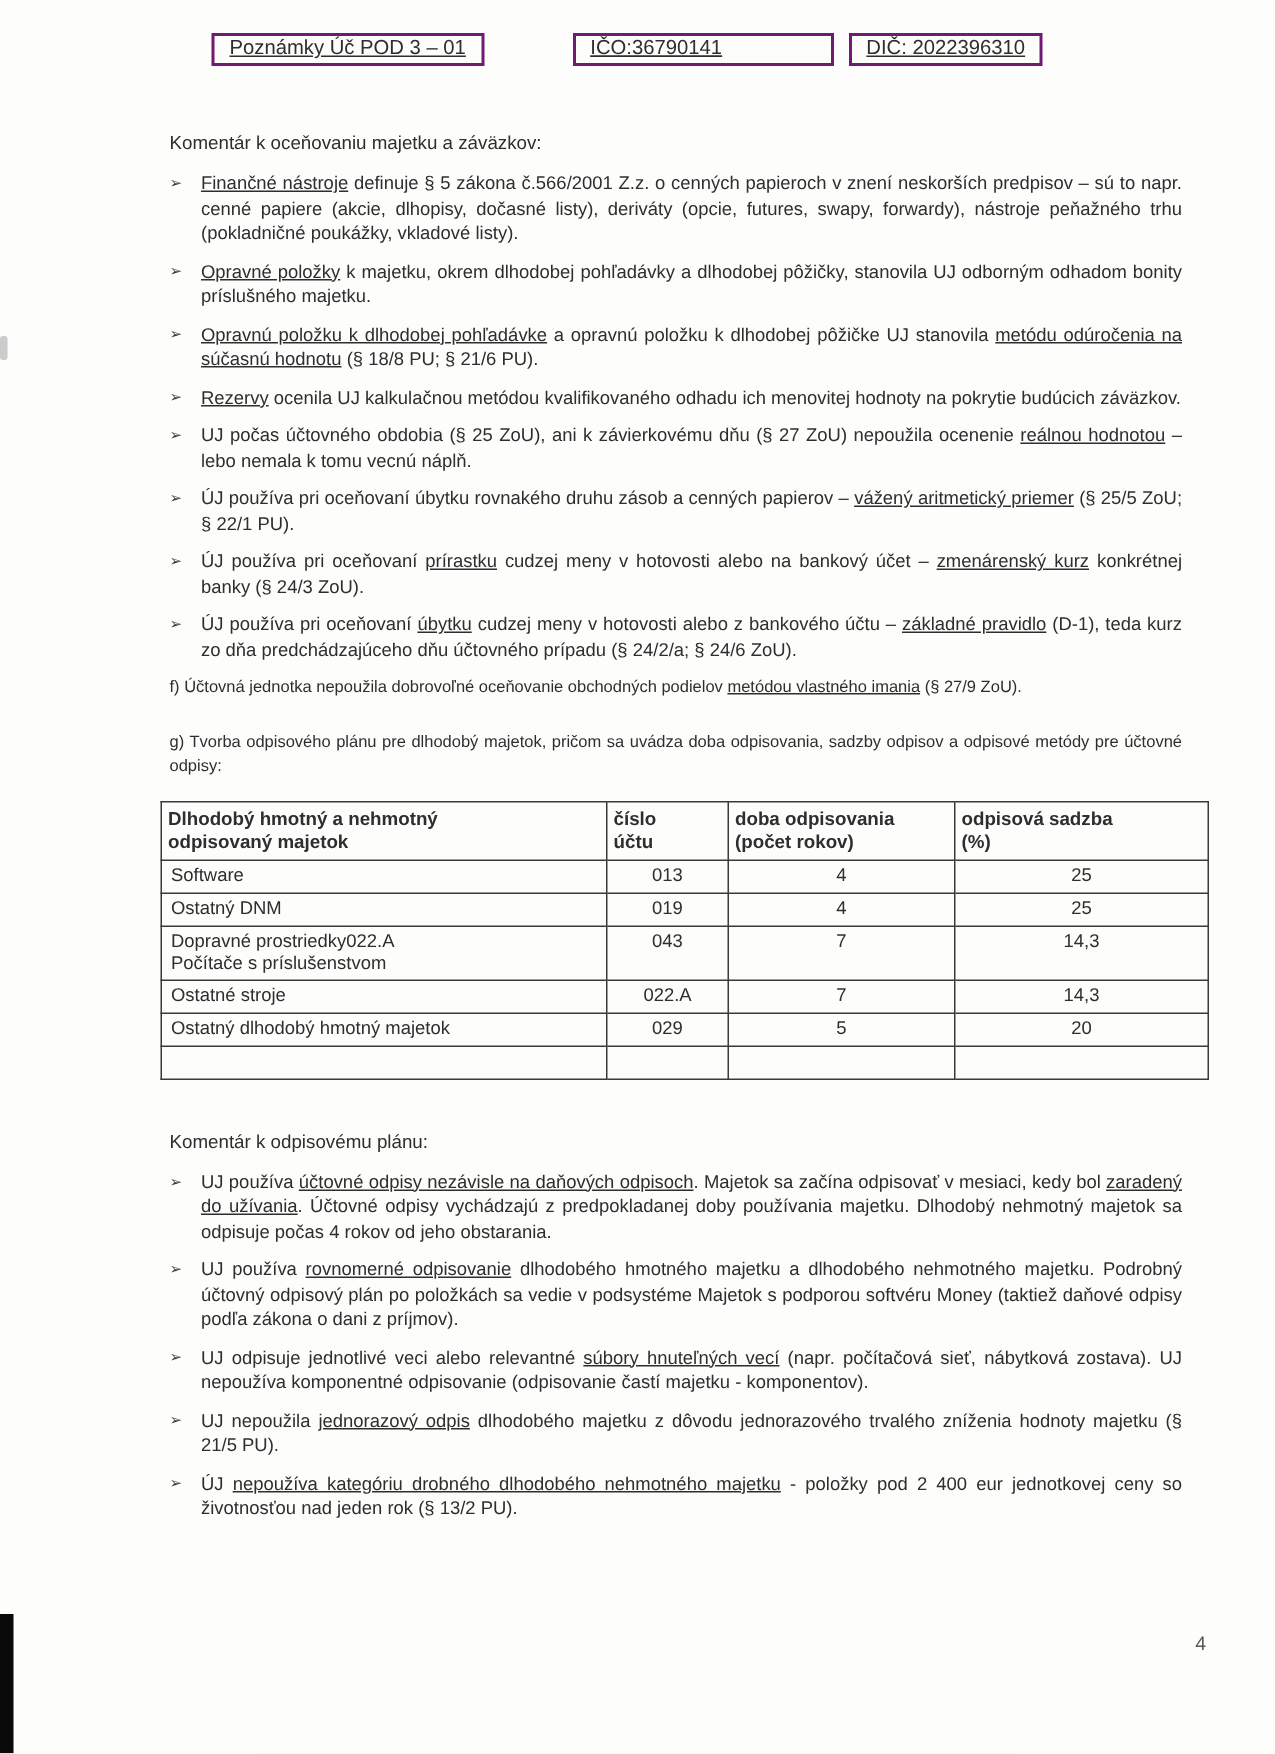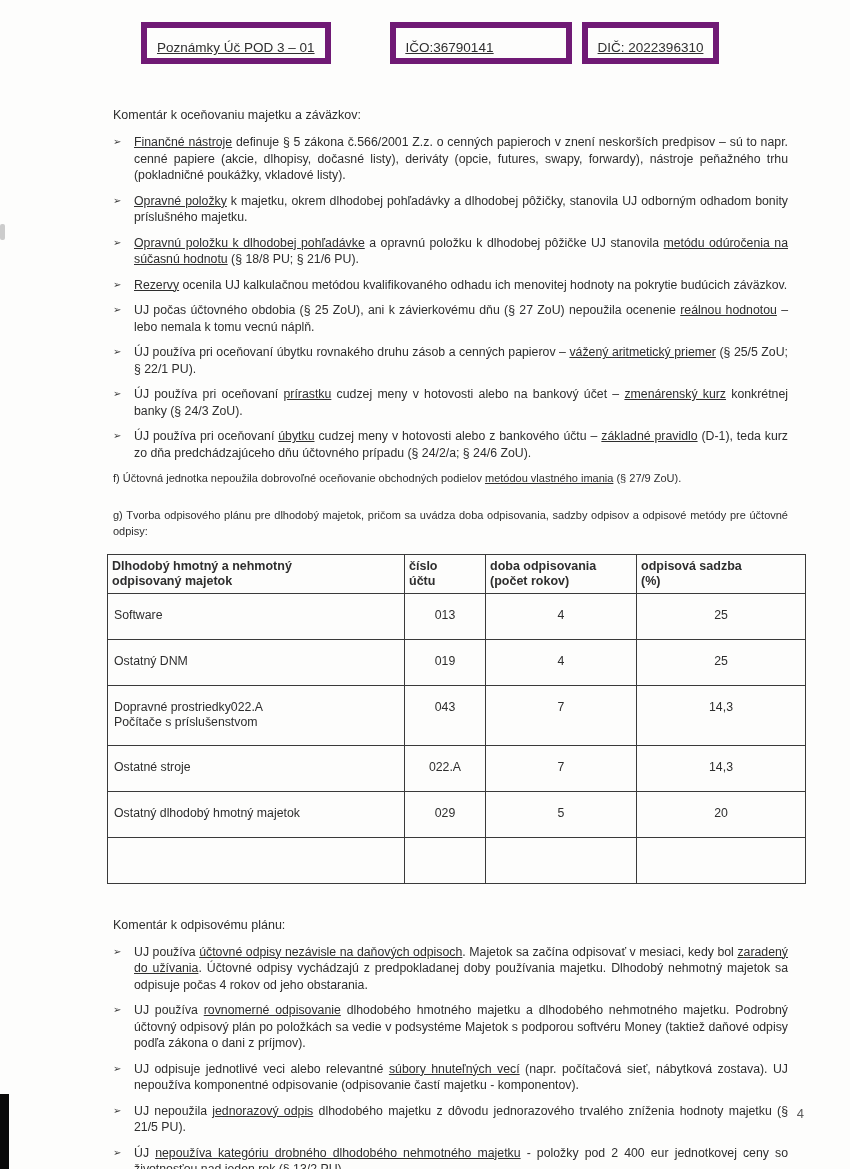--- a/index.html
+++ b/index.html
@@ -1,35 +1,35 @@
 <!DOCTYPE html>
 <html><head>
 <meta charset="utf-8">
 <style>
   html,body{margin:0;padding:0;background:#ffffff;}
   .page{position:relative;width:850px;min-height:1169px;background:#fdfdfc;font-family:"Liberation Sans",sans-serif;color:#2e2e2e;overflow:hidden;}
   .content{padding:22px 62px 0 113px;}
   .hdr{display:flex;align-items:flex-start;margin-bottom:44px;}
-  .hbox{border:6px solid #701a75;padding:12px 10px 3px;font-size:13.5px;white-space:nowrap;}
+  .hbox{border:2px solid #701a75;padding:0 10px 3px;font-size:13.5px;white-space:nowrap;}
   .hbox span{text-decoration:underline;}
   .hbox.title{margin-left:28px;}
   .hbox.ico{margin-left:59px;min-width:150px;text-decoration:underline;}
   .hbox.dic{margin-left:10px;}
   h2.sec{font-size:12.5px;font-weight:normal;margin:0 0 12px 0;}
   h2.sec2{margin-top:34px;}
   .bullet{display:flex;margin-bottom:9px;}
   .marker{width:21px;flex:none;font-size:10px;padding-top:2px;color:#3a3a3a;}
   .btext{flex:1;font-size:12.3px;line-height:16.5px;text-align:justify;}
   .para{font-size:11px;line-height:16.5px;margin:0 0 9px 0;text-align:justify;}
   .para-g{margin-top:20px;}
   .u{text-decoration:underline;}
   table{border-collapse:collapse;margin:14px 0 0 -6px;width:668px;font-size:12.3px;table-layout:fixed;}
   th,td{border:1px solid #3a3a3a;}
   th{font-size:12.5px;line-height:15px;padding:4px 4px;text-align:left;}
-  td{padding:14px 4px;height:17px;line-height:15.5px;vertical-align:top;}
+  td{padding:2px 4px;height:17px;line-height:15.5px;vertical-align:top;}
   th:nth-child(1),td:nth-child(1){width:288px;}
   th:nth-child(2),td:nth-child(2){width:72px;}
   th:nth-child(3),td:nth-child(3){width:142px;}
   th:nth-child(4),td:nth-child(4){width:160px;}
   .c-name{text-align:left;padding-left:6px;}
   .c-name.center{text-align:center;}
   .c-num{text-align:center;}
   .pageno{position:absolute;right:46px;bottom:66px;font-size:13px;color:#5a5a5a;}
   .scan-bar{position:absolute;left:0;bottom:0;width:9px;height:93px;background:#0a0a0a;}
   .smudge{position:absolute;left:0;top:224px;width:5px;height:16px;background:#cccccc;border-radius:2px;}

